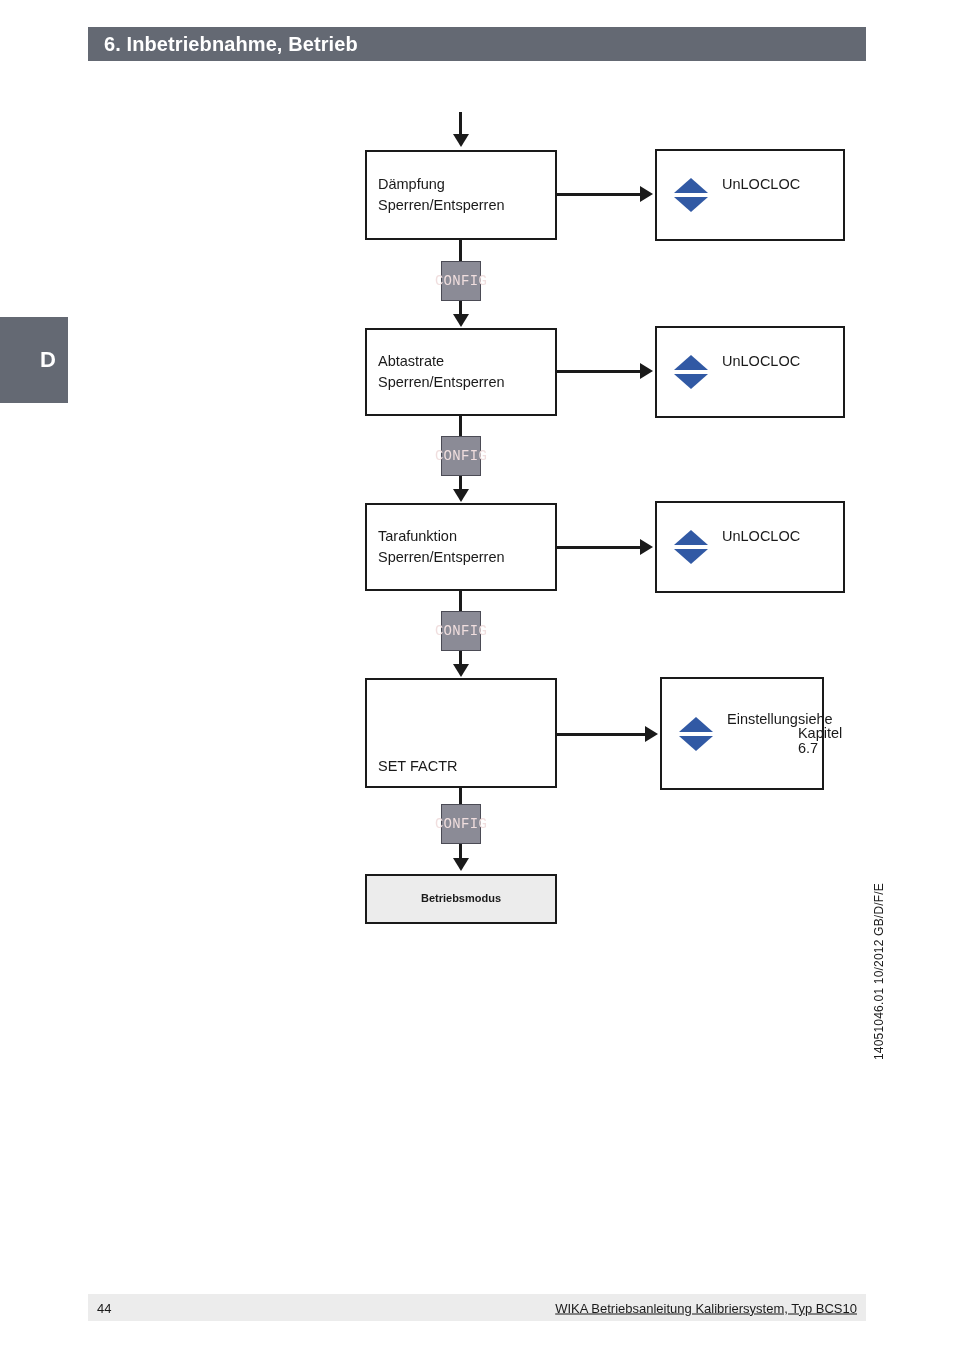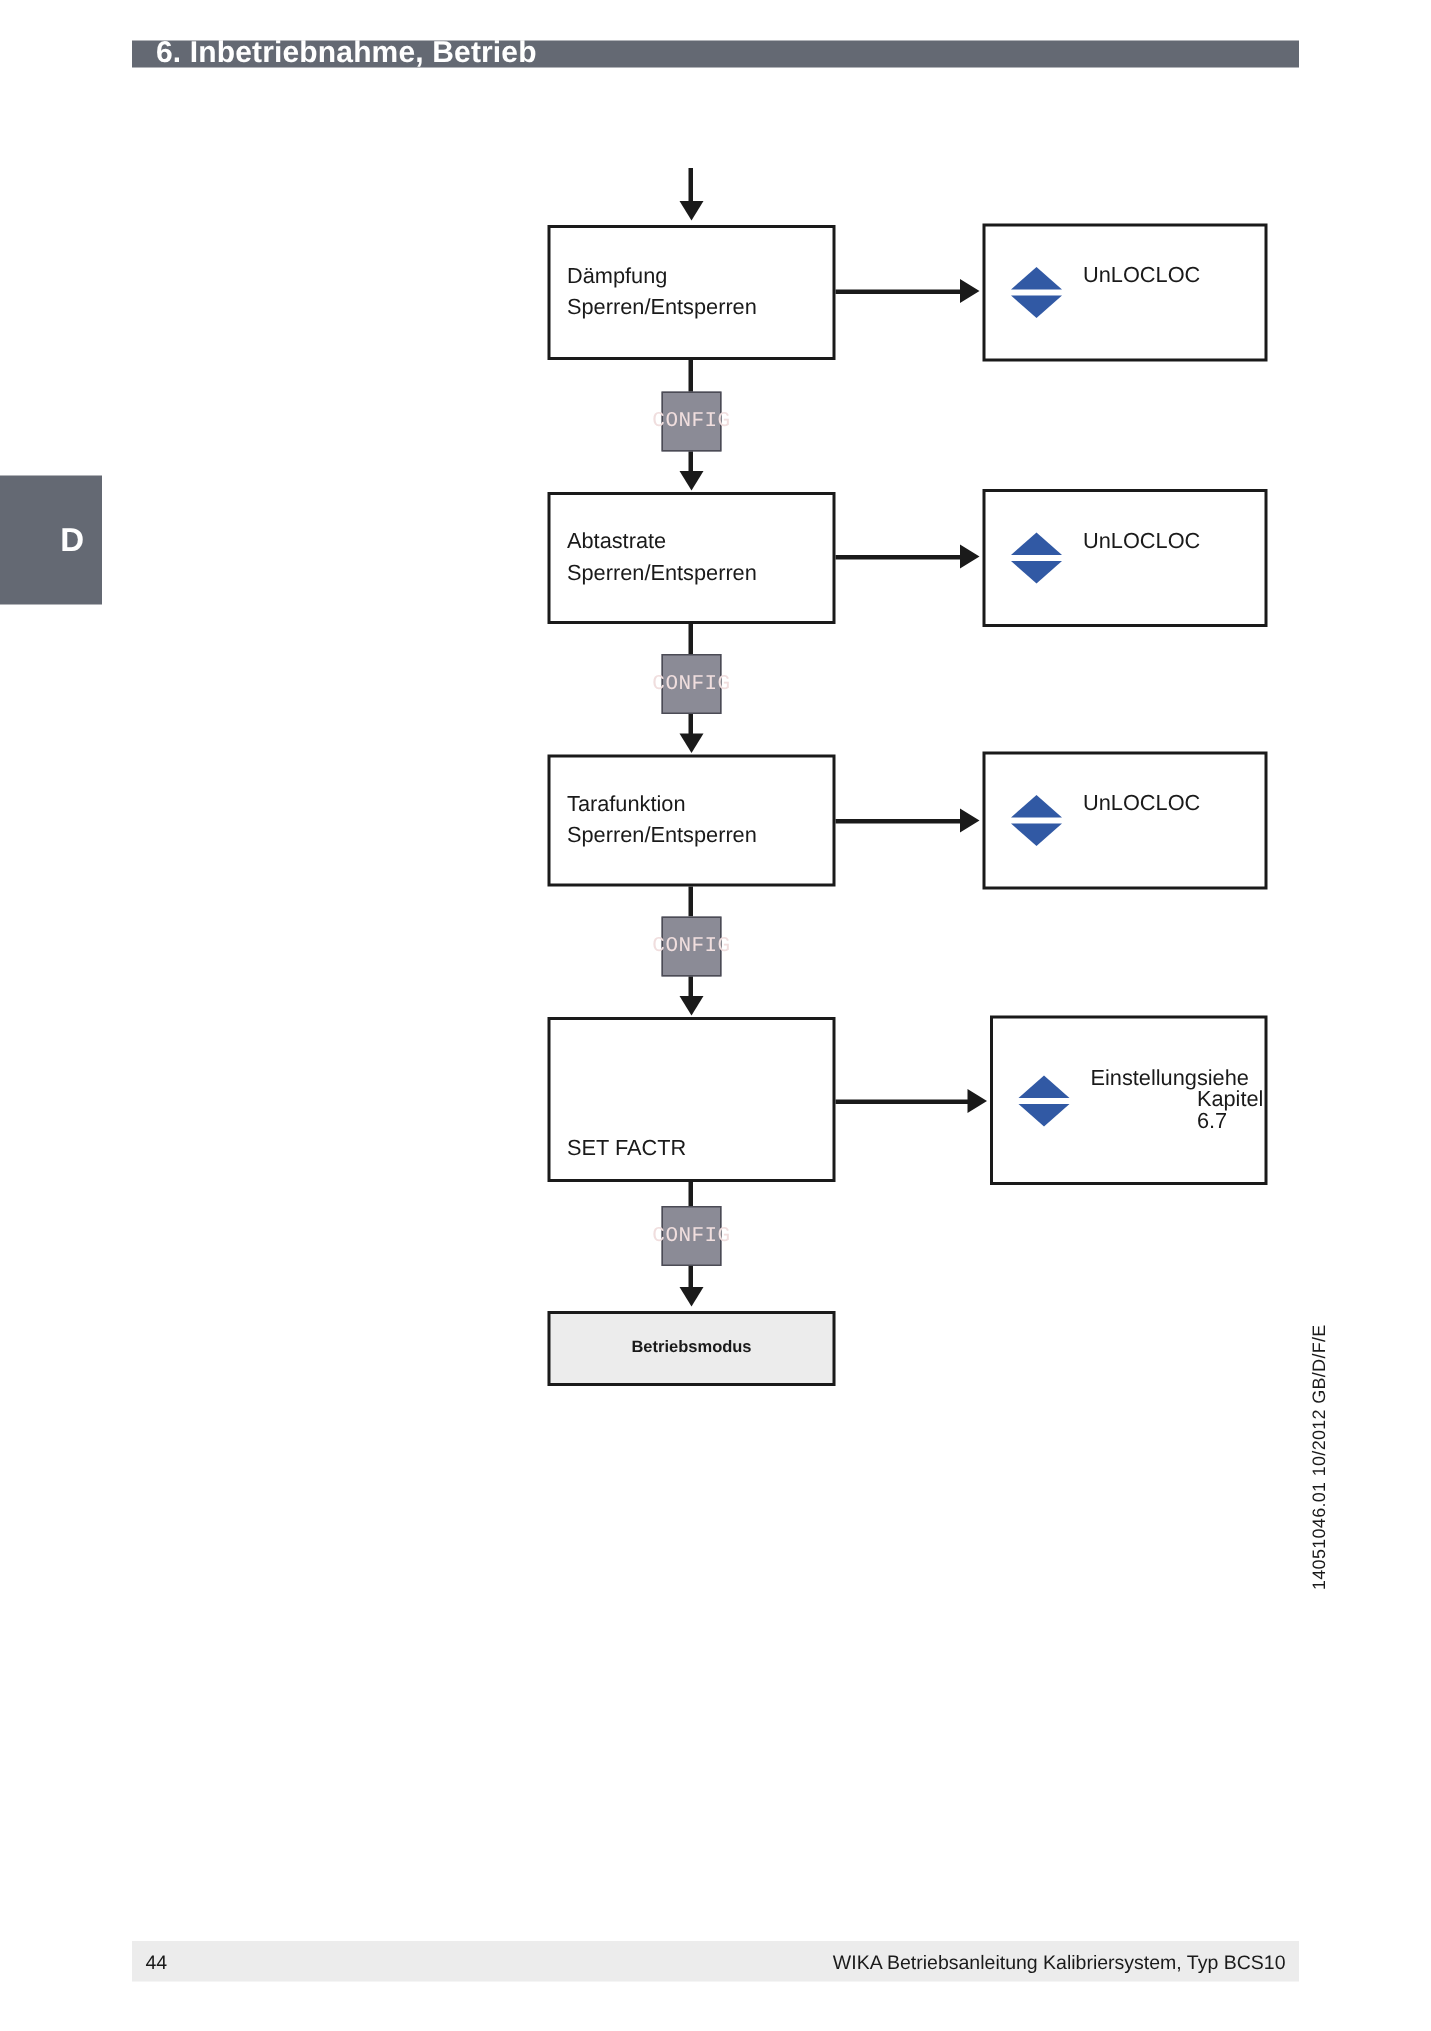--- a/index.html
+++ b/index.html
@@ -14,21 +14,21 @@
     font-family: "Liberation Sans", sans-serif;
     overflow: hidden;
   }
 
   
   #header-bar {
     position: absolute;
     left: 88px;
     top: 27px;
     width: 778px;
-    height: 18px;
+    height: 34px;
     background: #646973;
   }
   #header-title {
     position: absolute;
     left: 16px;
     top: 50%;
     transform: translateY(-50%);
     color: #ffffff;
     font-size: 20px;
     font-weight: bold;
@@ -226,20 +226,21 @@
     color: #1a1a1a;
   }
   #footer-doc {
     position: absolute;
     right: 9px;
     top: 50%;
     transform: translateY(-50%);
     font-size: 13px;
     color: #1a1a1a;
     white-space: nowrap;
+    text-decoration: underline;
   }
   #side-code {
     position: absolute;
     left: 872px;
     top: 1060px;
     width: 230px;
     transform: rotate(-90deg);
     transform-origin: 0 0;
     font-size: 12px;
     color: #1a1a1a;
@@ -347,21 +348,21 @@
   <div class="vline" style="left:459px; top:650px; height:18px;"></div>
   <div class="arrow-down" style="left:453px; top:664px;"></div>
 
   <div class="node proc proc-tall" id="node-einheit" style="left:365px; top:678px; width:192px; height:110px;">
     <div class="node-sub">SET FACTR</div>
   </div>
 
   <div class="hline" style="left:557px; top:733px; width:90px;"></div>
   <div class="arrow-right" style="left:645px; top:726px;"></div>
 
-  <div class="annot annot-tight" id="annot-einheit" style="left:660px; top:677px; width:185px; height:113px;">
+  <div class="annot annot-tight" id="annot-einheit" style="left:660px; top:677px; width:164px; height:113px;">
     <div class="annot-inner">
       <div class="tri-stack">
         <div class="tri tri-up"></div>
         <div class="tri tri-down"></div>
       </div>
       <div class="annot-labels">
         <span>Einstellung</span>
         <span>siehe Kapitel 6.7</span>
       </div>
     </div>

